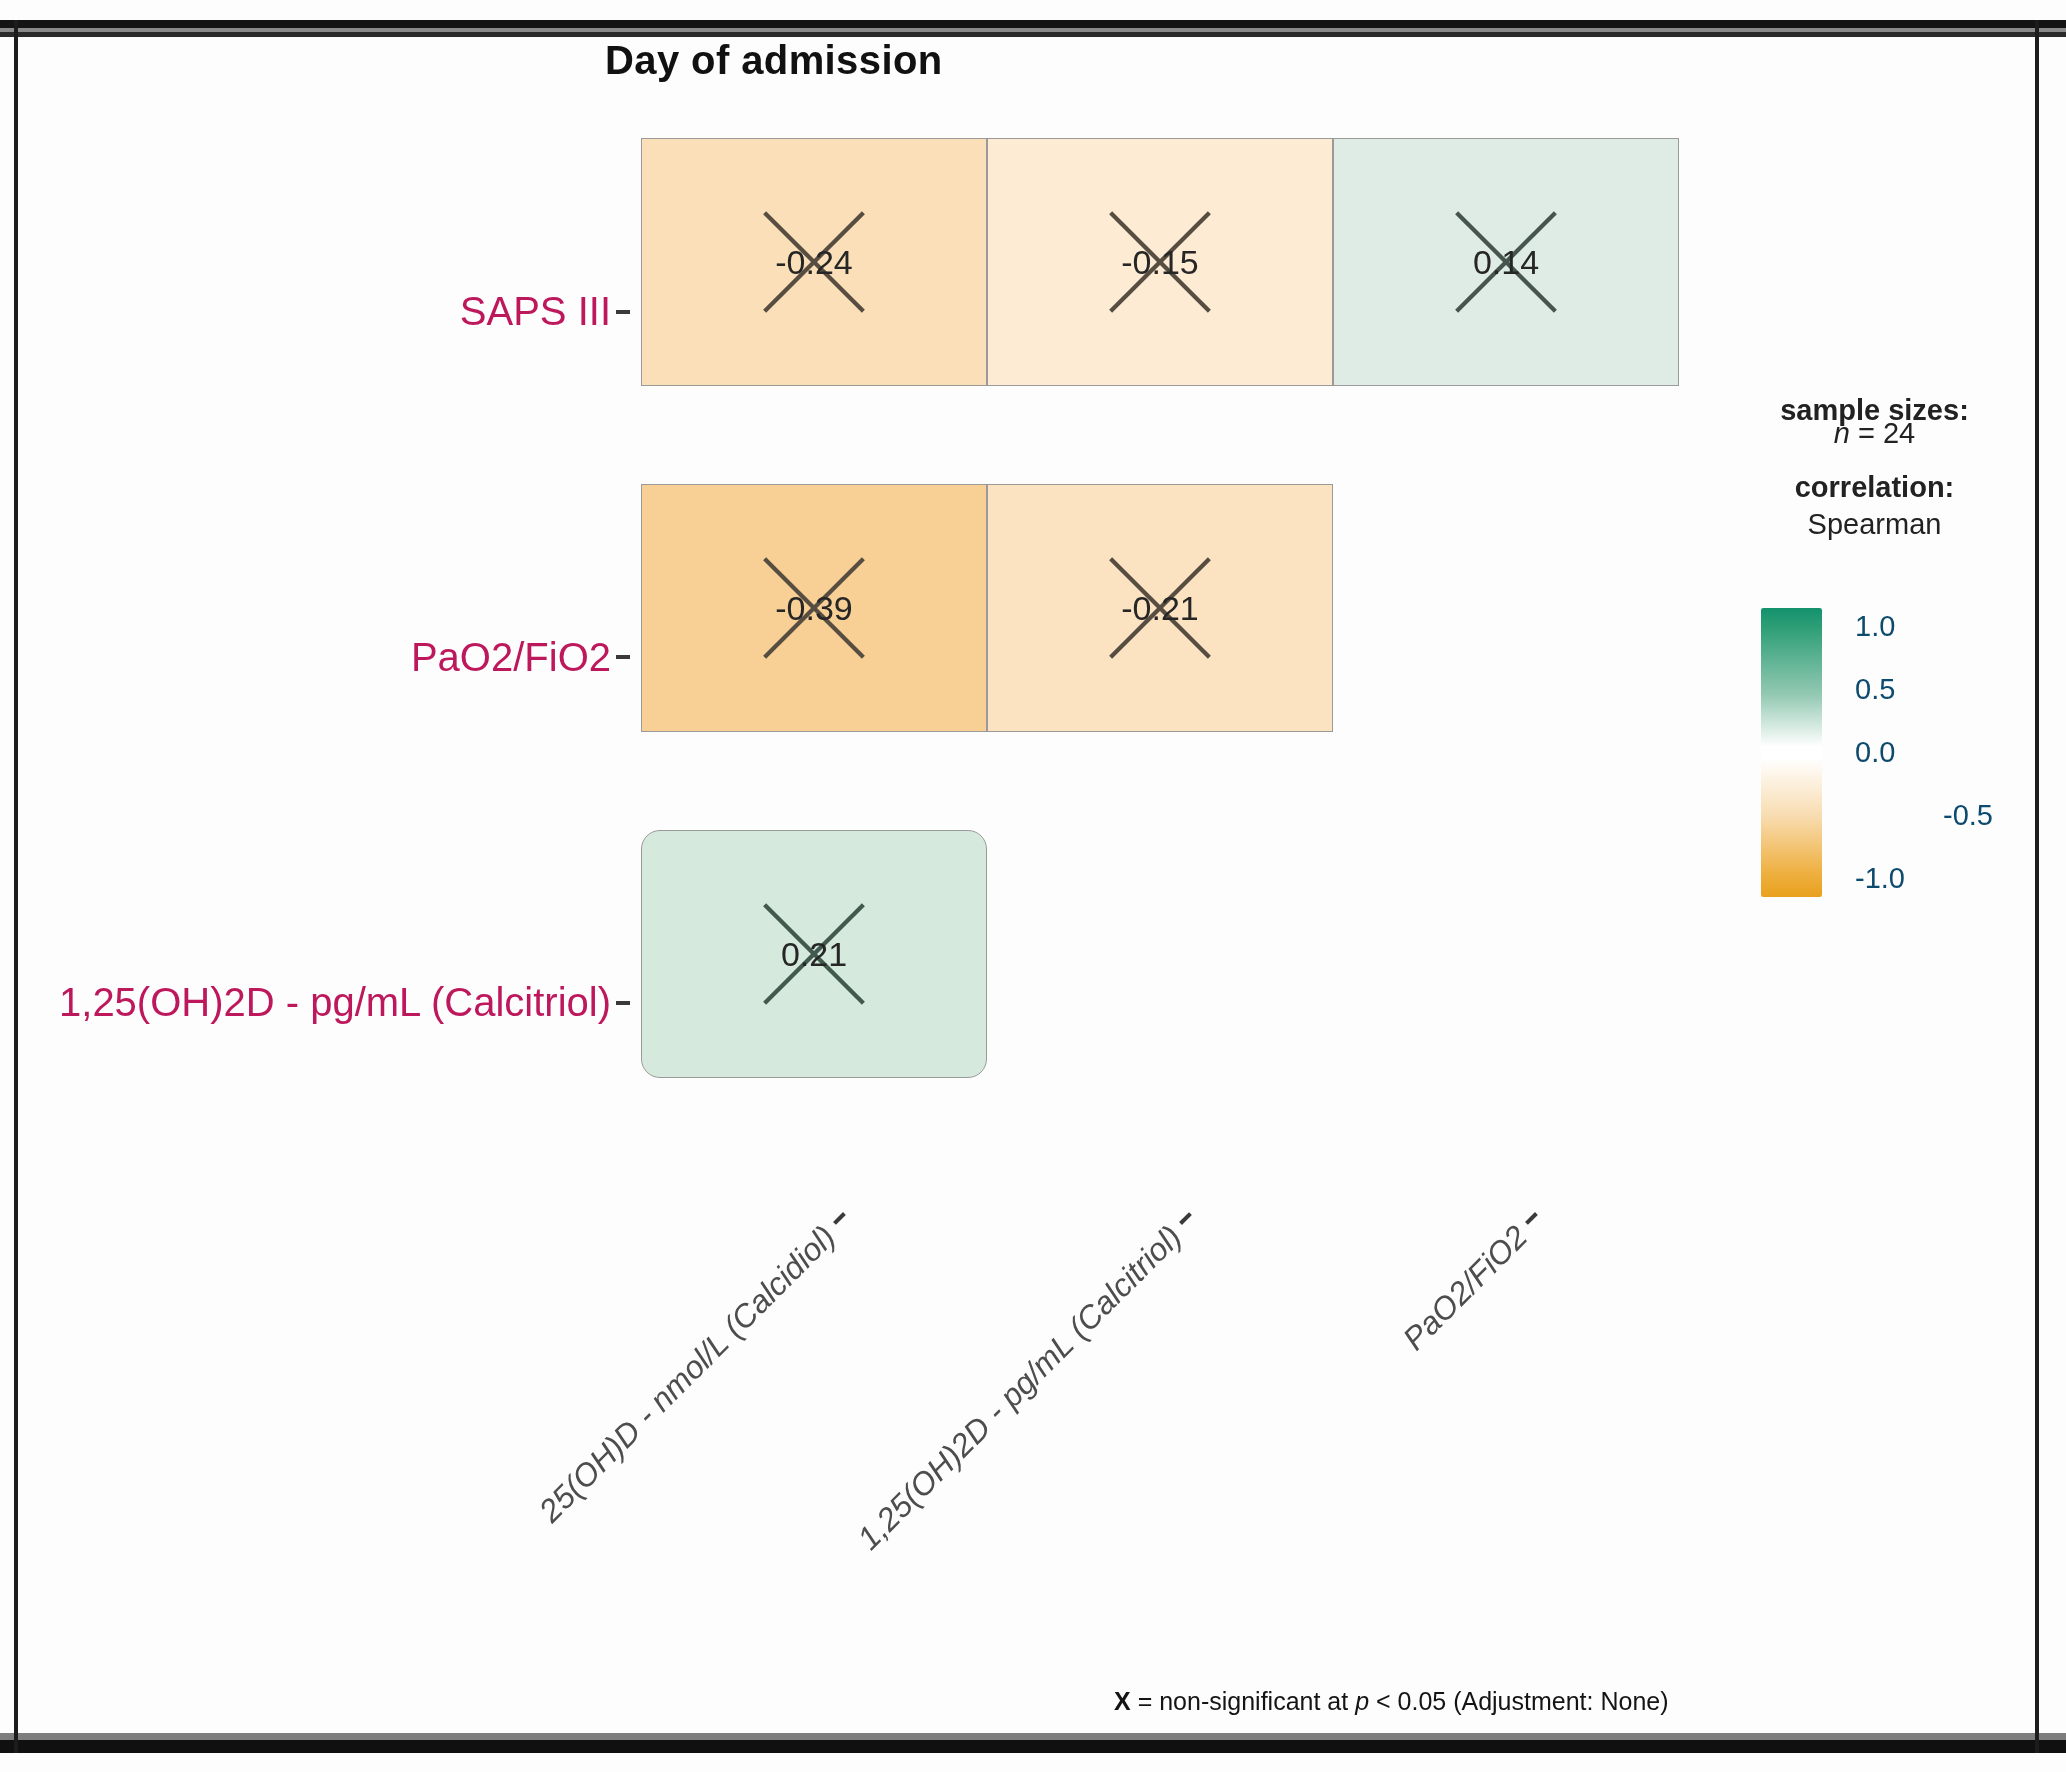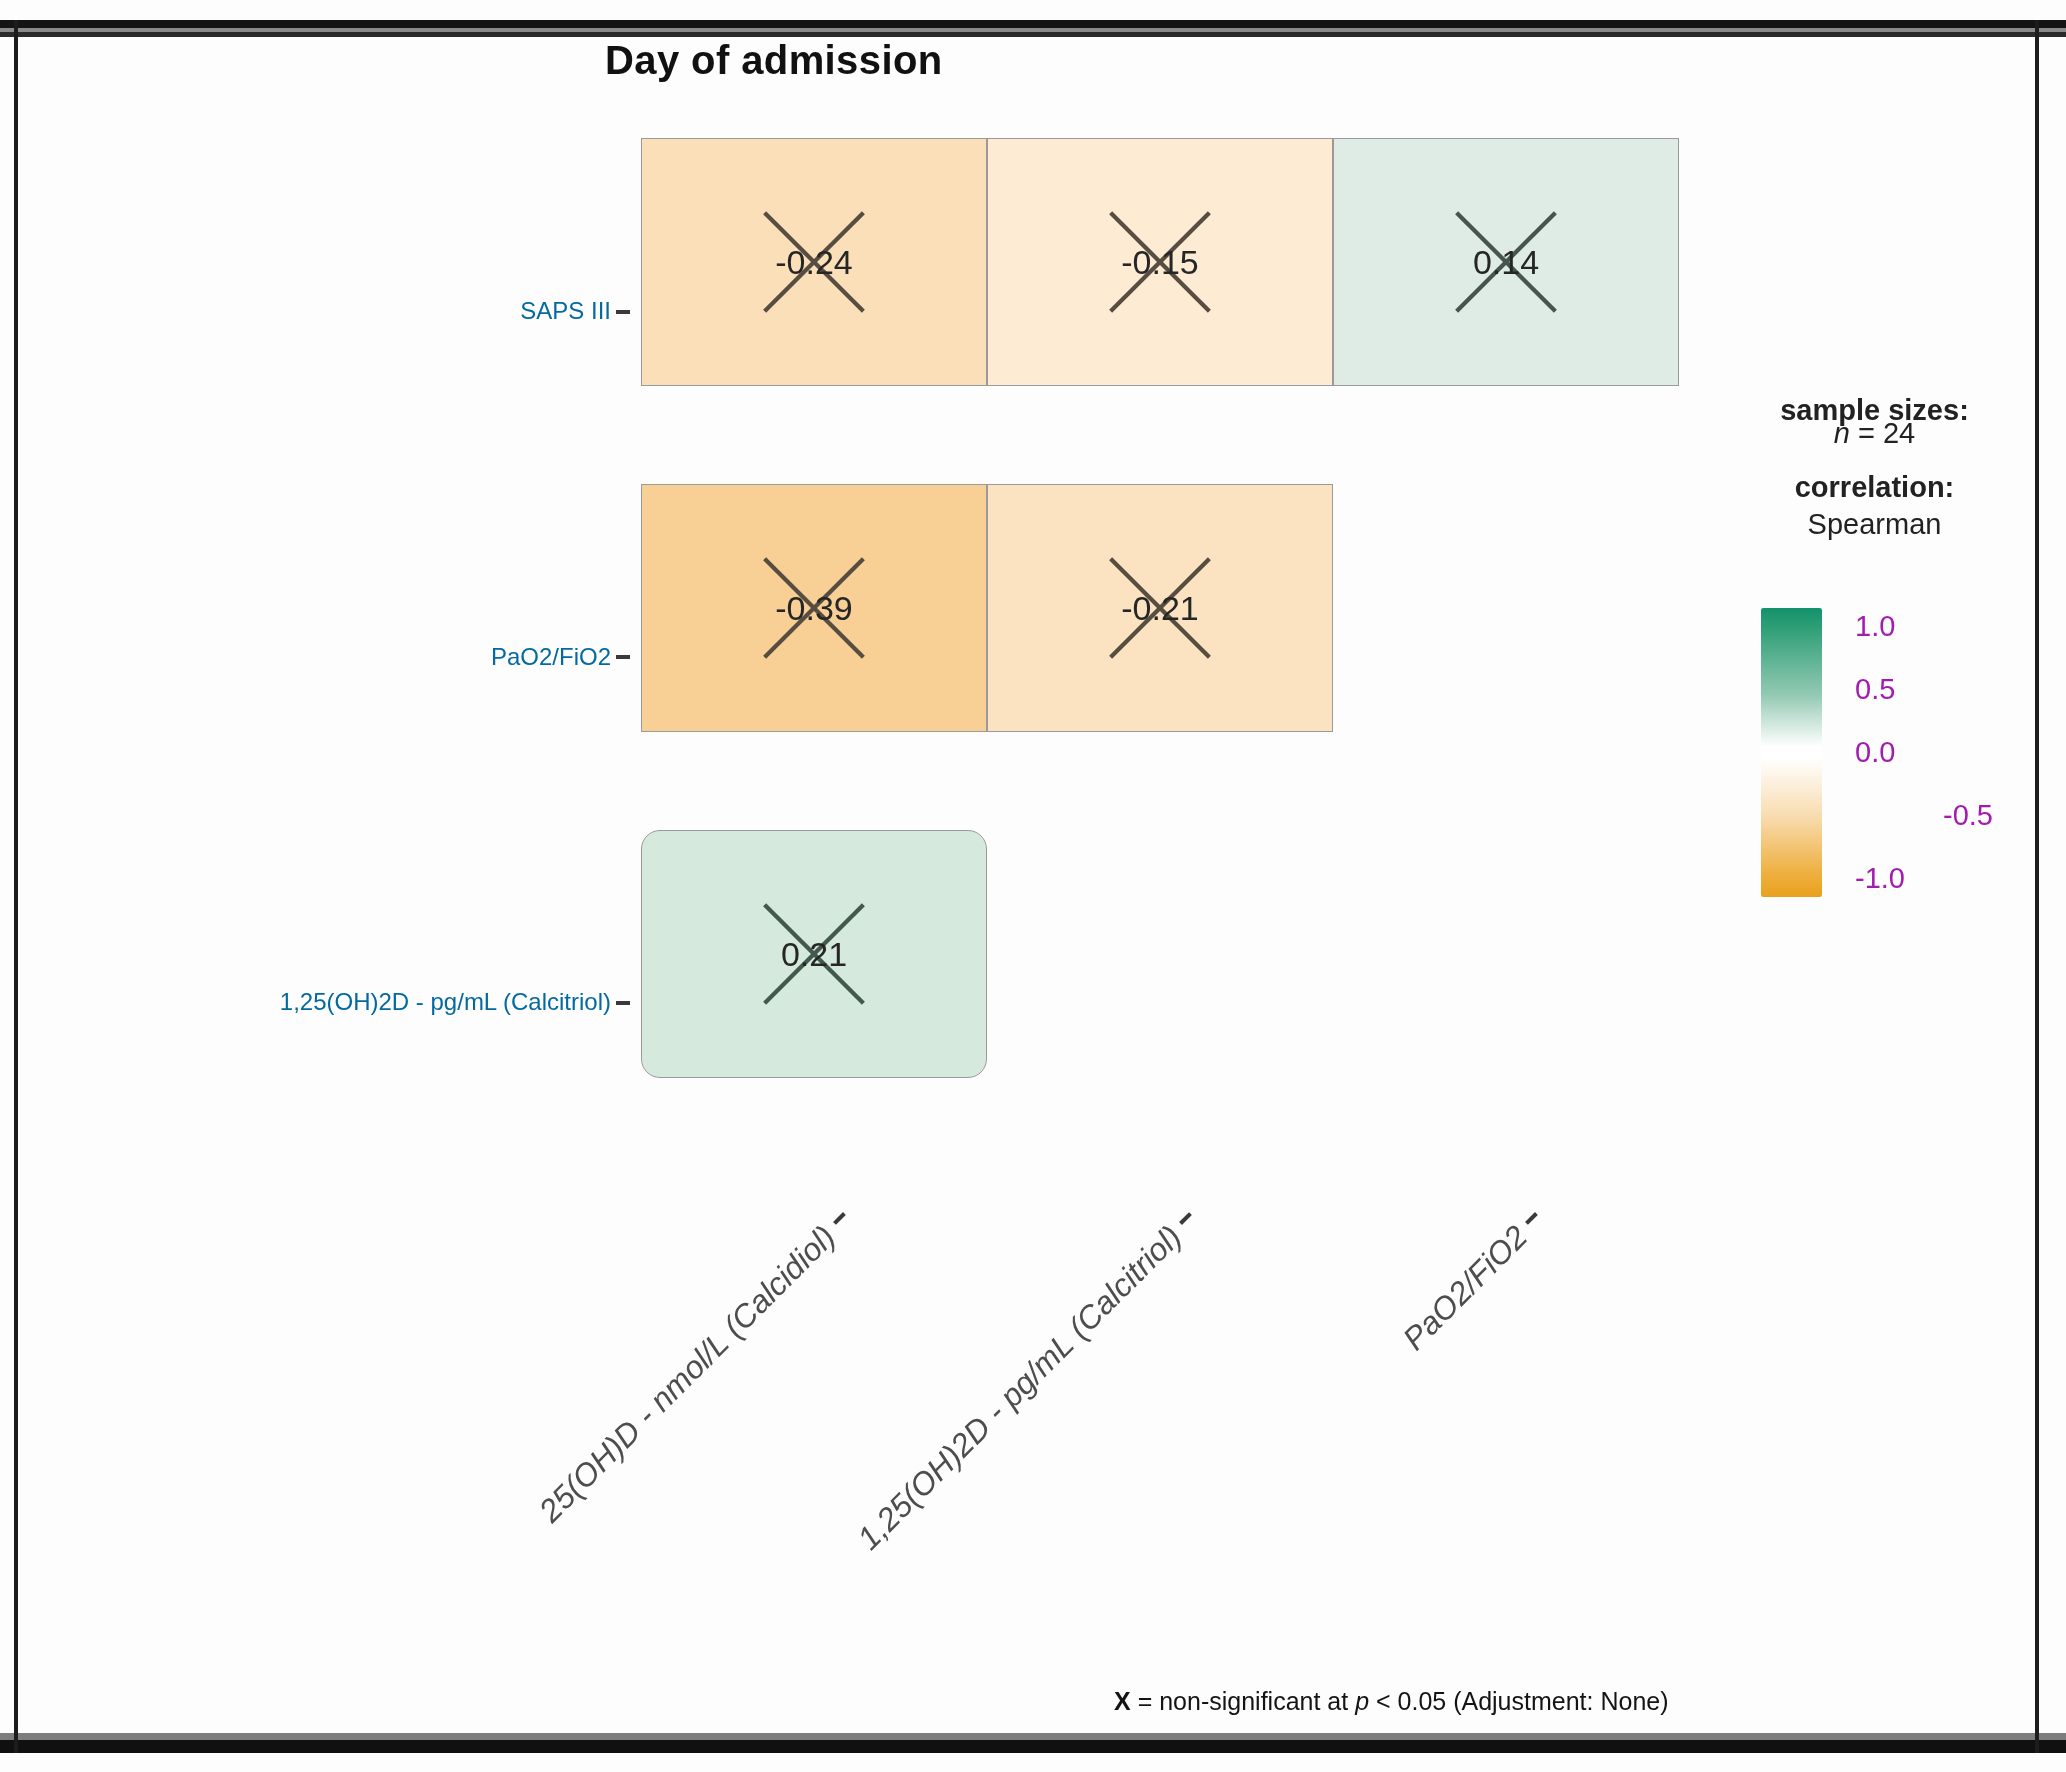--- a/index.html
+++ b/index.html
@@ -23,37 +23,37 @@
   
   .cell { position: absolute; width: 346px; height: 248px; box-sizing: border-box; border: 1.5px solid #9a9a9a; }
   .cell .val { position: absolute; left: 0; top: 0; width: 100%; height: 100%;
                display: flex; align-items: center; justify-content: center;
                font-size: 34px; color: #262626; z-index: 2; }
   .cell svg.xmark { position: absolute; left: 50%; top: 50%; transform: translate(-50%,-50%); z-index: 1; }
   .cell svg.xmark line { stroke: currentColor; stroke-width: 5.5; }
 
   
   .ylab { position: absolute; left: 31px; width: 580px; text-align: right;
-          font-size: 24px; color: #0369a1; line-height: 40px; white-space: nowrap; }
+          font-size: 40px; color: #be185d; line-height: 40px; white-space: nowrap; }
   .ytick { position: absolute; left: 616px; width: 14px; height: 3.8px; background: #3a3a3a; }
 
   
   .xlab { position: absolute; top: 1202px; white-space: nowrap;
           font-size: 32px; font-style: italic; color: #4d4d4d;
           transform: rotate(-45deg); transform-origin: 100% 0%; text-align: right; }
   .xlab .xtick-dash { display: inline-block; width: 14px; height: 3.8px; background: #3a3a3a;
                       margin-left: 9.2px; vertical-align: 10.8px; }
 
   
   .legend-text { position: absolute; left: 1740px; width: 269px; text-align: center;
                  font-size: 29px; color: #222; line-height: 35px; white-space: nowrap; }
   .legend-text.bold { font-weight: bold; }
   .colorbar { position: absolute; left: 1761px; top: 608px; width: 61px; height: 289px; border-radius: 2.3px; }
   .cbar-tick { position: absolute; left: 1855px; width: 138px; text-align: left;
-               font-size: 29px; color: #a21caf; line-height: 32px; }
+               font-size: 29px; color: #0c4a6e; line-height: 32px; }
 
   
   .footer { position: absolute; left: 1114px; top: 1687px; font-size: 25px; color: #141414; white-space: nowrap; }
   .footer .fx { font-weight: bold; }
   .footer .fp { font-style: italic; }
   .ital { font-style: italic; }
 </style>
 </head>
 <body>
 

